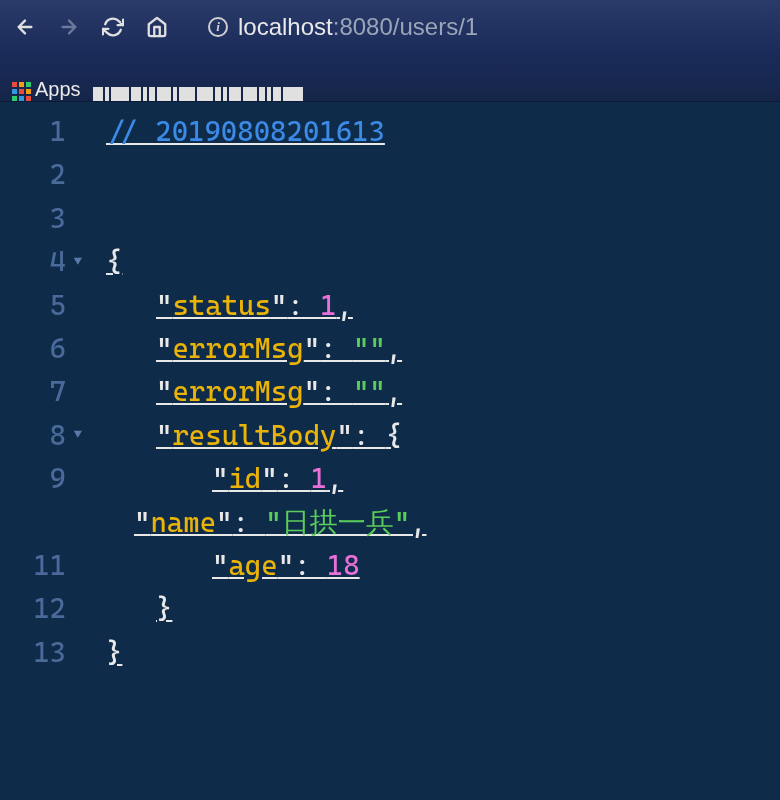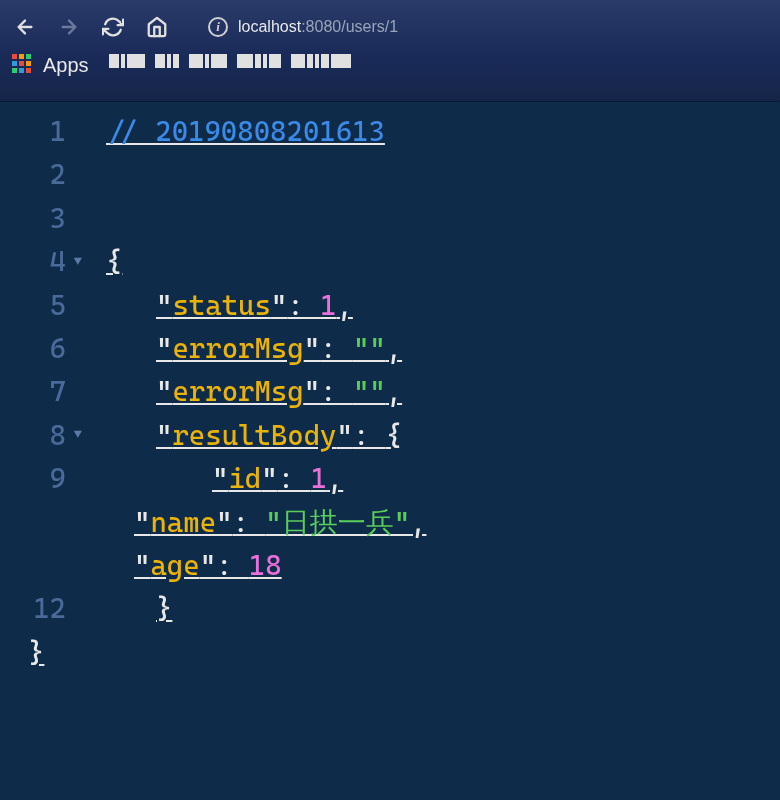--- a/index.html
+++ b/index.html
@@ -59,36 +59,36 @@
       display: flex;
       align-items: center;
       justify-content: center;
       color: #d0d0d0;
       font-size: 13px;
       font-weight: bold;
       font-family: Georgia, serif;
       font-style: italic;
     }
     .url-text {
-      font-size: 16px;
+      font-size: 24px;
       color: #e8e8e8;
     }
     .url-host {
       color: #e8e8e8;
     }
     .url-port-path {
       color: #9aa5b8;
     }
     .bookmark-bar {
       background: linear-gradient(180deg, #1a2b5a 0%, #152548 100%);
       height: 48px;
       display: flex;
-      align-items: flex-start;
+      align-items: flex-end;
       padding: 0 12px;
-      gap: 10px;
+      gap: 2px;
       border-bottom: 1px solid #0a1a38;
     }
     .apps-icon {
       display: grid;
       grid-template-columns: repeat(3, 5px);
       grid-template-rows: repeat(3, 5px);
       gap: 2px;
     }
     .apps-icon span {
       width: 5px;
@@ -294,22 +294,24 @@
       <div class="code-content" style="padding-left: 78px;"><span class="key-quote">"</span><span class="key-name">resultBody</span><span class="key-quote">"</span><span class="colon">: </span><span class="brace">{</span></div>
     </div>
     <div class="code-line">
       <div class="gutter">9</div>
       <div class="code-content" style="padding-left: 134px;"><span class="key-quote">"</span><span class="key-name">id</span><span class="key-quote">"</span><span class="colon">: </span><span class="num">1</span><span class="punct">,</span></div>
     </div>
     <div class="code-line">
       <div class="code-content" style="padding-left: 134px;"><span class="key-quote">"</span><span class="key-name">name</span><span class="key-quote">"</span><span class="colon">: </span><span class="str">"日拱一兵"</span><span class="punct">,</span></div>
     </div>
     <div class="code-line">
+      <div class="gutter">11</div>
       <div class="code-content" style="padding-left: 134px;"><span class="key-quote">"</span><span class="key-name">age</span><span class="key-quote">"</span><span class="colon">: </span><span class="num">18</span></div>
     </div>
     <div class="code-line">
       <div class="gutter">12</div>
       <div class="code-content" style="padding-left: 78px;"><span class="brace">}</span></div>
     </div>
     <div class="code-line">
+      <div class="gutter">13</div>
       <div class="code-content"><span class="brace">}</span></div>
     </div>
   </div>
 
 </body></html>

